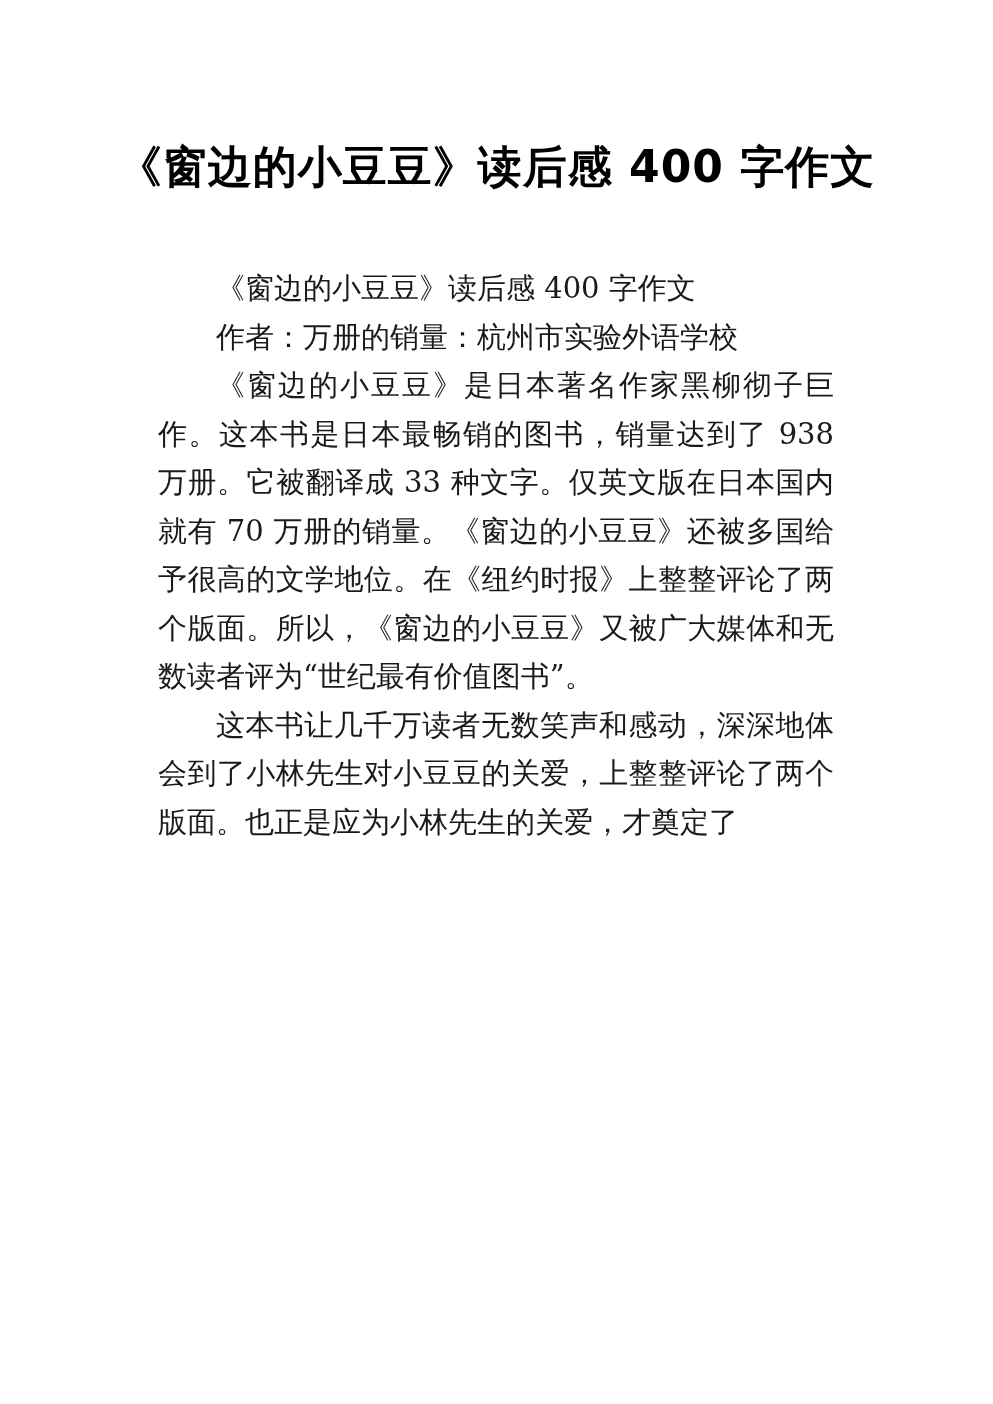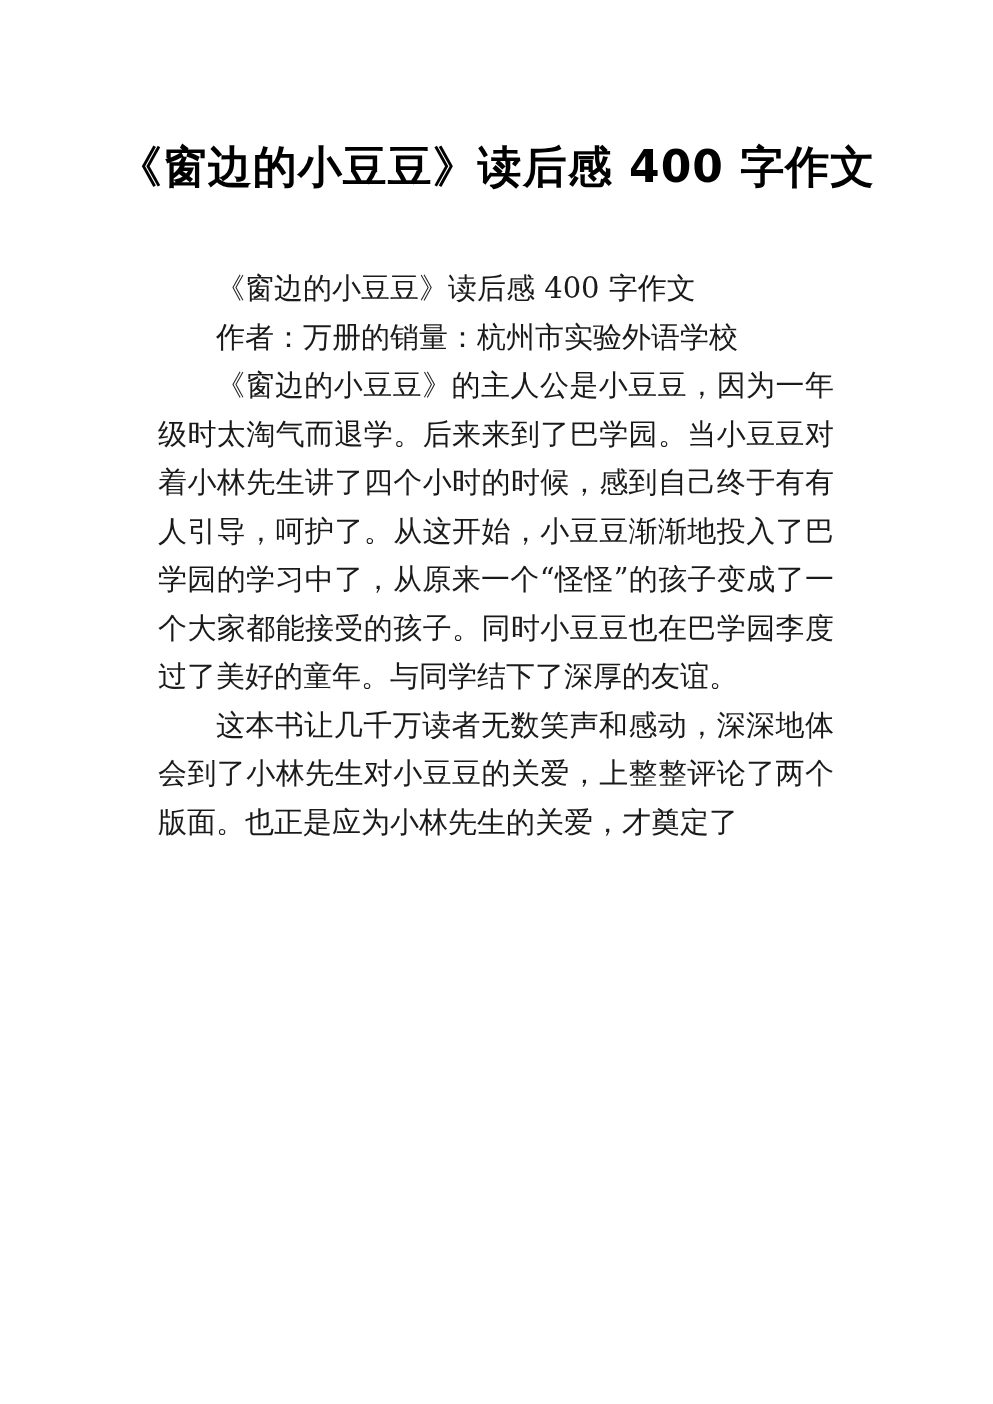--- a/index.html
+++ b/index.html
@@ -49,17 +49,17 @@
 </head>
 <body>
 
 <div class="doc-page">
 
   <h1 class="doc-title">《窗边的小豆豆》读后感 400 字作文</h1>
 
   <div class="doc-body">
     <p>《窗边的小豆豆》读后感 400 字作文</p>
     <p>作者：万册的销量：杭州市实验外语学校</p>
-    <p>《窗边的小豆豆》的主人公是小豆豆，因为一年级时太淘气而退学。后来来到了巴学园。当小豆豆对着小林先生讲了四个小时的时候，感到自己终于有有人引导，呵护了。从这开始，小豆豆渐渐地投入了巴学园的学习中了，从原来一个“怪怪”的孩子变成了一个大家都能接受的孩子。同时小豆豆也在巴学园李度过了美好的童年。与同学结下了深厚的友谊。</p>
+    <p>《窗边的小豆豆》是日本著名作家黑柳彻子巨作。这本书是日本最畅销的图书，销量达到了 938 万册。它被翻译成 33 种文字。仅英文版在日本国内就有 70 万册的销量。《窗边的小豆豆》还被多国给予很高的文学地位。在《纽约时报》上整整评论了两个版面。所以，《窗边的小豆豆》又被广大媒体和无数读者评为“世纪最有价值图书”。</p>
     <p>这本书让几千万读者无数笑声和感动，深深地体会到了小林先生对小豆豆的关爱，上整整评论了两个版面。也正是应为小林先生的关爱，才奠定了</p>
   </div>
 
 </div>
 
 </body></html>

